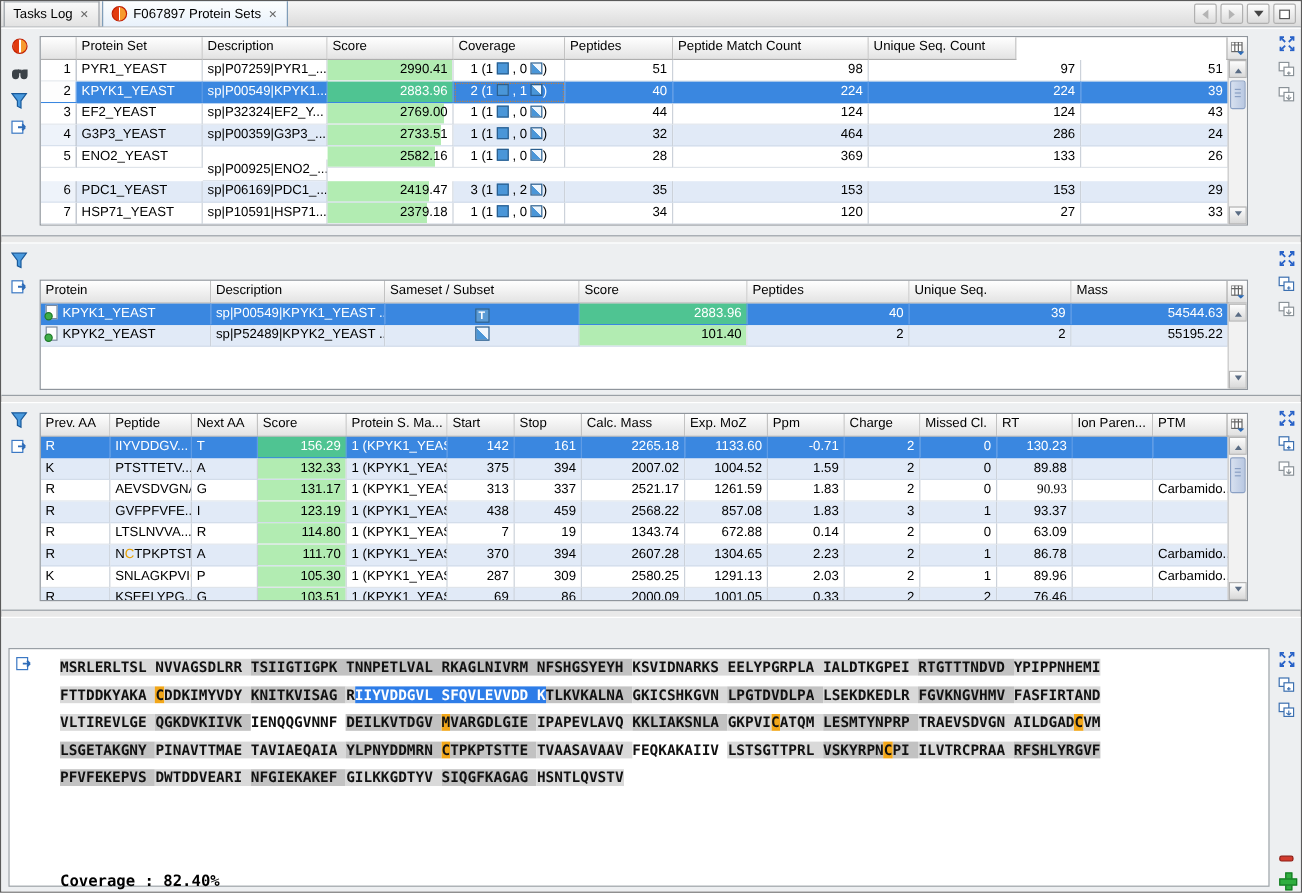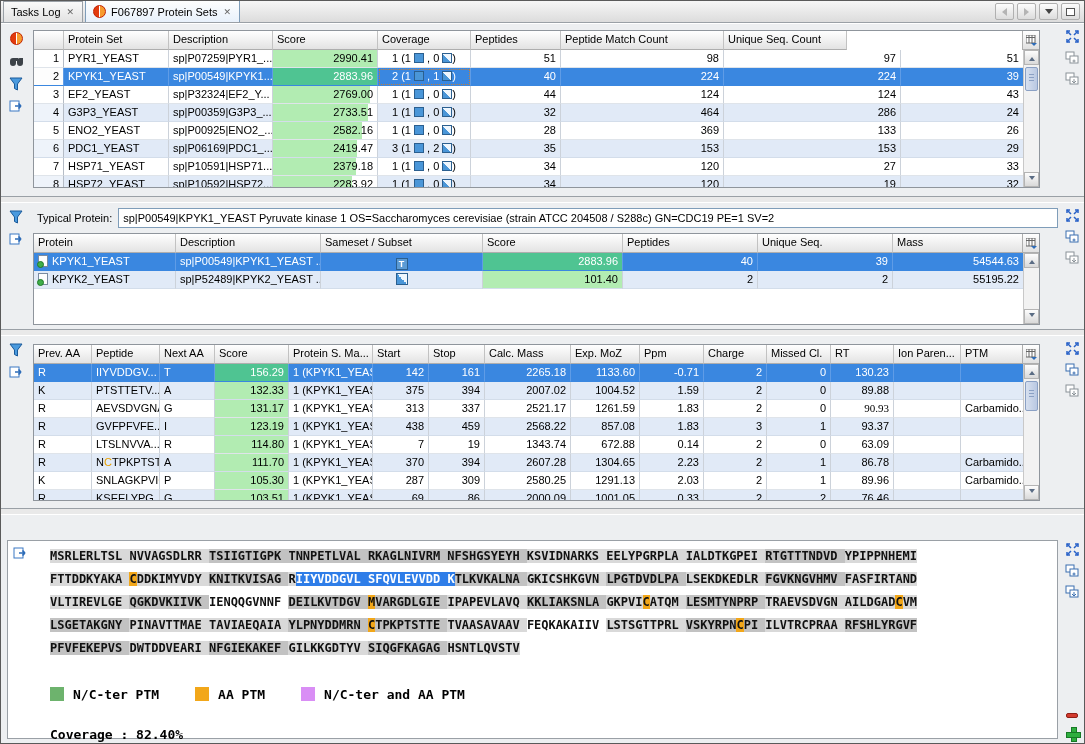--- a/index.html
+++ b/index.html
@@ -196,21 +196,21 @@
             <div class="td right score" style="width: 105px; background: linear-gradient(to right, rgb(178, 236, 178) 91%, transparent 91%);">2733.51</div>
             <div class="td center" style="width: 93px;">1 (1 <span class="icon-sq"></span> , 0 <span class="icon-tri"></span>)</div>
             <div class="td right" style="width: 90px;">32</div>
             <div class="td right" style="width: 163px;">464</div>
             <div class="td right" style="width: 177px;">286</div>
             <div class="td right" style="width: 123px;">24</div>
           </div>
           <div class="tr">
             <div class="td num" style="width: 30px;">5</div>
             <div class="td " style="width: 105px;">ENO2_YEAST</div>
-            <div class="td " style="width: 104px;">sp|P00925|ENO2_...</div>
+            <div class="td " style="width: 104px; margin-top: 11px;">sp|P00925|ENO2_...</div>
             <div class="td right score" style="width: 105px; background: linear-gradient(to right, rgb(178, 236, 178) 86%, transparent 86%);">2582.16</div>
             <div class="td center" style="width: 93px;">1 (1 <span class="icon-sq"></span> , 0 <span class="icon-tri"></span>)</div>
             <div class="td right" style="width: 90px;">28</div>
             <div class="td right" style="width: 163px;">369</div>
             <div class="td right" style="width: 177px;">133</div>
             <div class="td right" style="width: 123px;">26</div>
           </div>
           <div class="tr alt">
             <div class="td num" style="width: 30px;">6</div>
             <div class="td " style="width: 105px;">PDC1_YEAST</div>
@@ -294,24 +294,20 @@
         <svg width="14" height="14">
             <polygon points="1,1 13,1 8.5,7 8.5,13 5.5,11.5 5.5,7" fill="#4a9ade" stroke="#1a5a9a"></polygon>
           </svg>
       </span>
       <span class="icon16">
         <svg width="14" height="14">
             <rect x="1" y="1" width="9" height="10" fill="#fff" stroke="#3b78c4"></rect>
             <path d="M6 6h6m0 0l-2.5-2.5M12 6l-2.5 2.5" stroke="#2e6cb8" stroke-width="1.6" fill="none"></path>
           </svg>
       </span>
-    </div>
-    <div id="typical-row">
-      <span>Typical Protein:</span>
-      <input id="typical-input" readonly="" value="sp|P00549|KPYK1_YEAST Pyruvate kinase 1 OS=Saccharomyces cerevisiae (strain ATCC 204508 / S288c) GN=CDC19 PE=1 SV=2" style="">
     </div>
     <div class="twrap" id="prot-table" style="left:32px; top:30px; width:1007px; height:92px;">
       <div class="thead" id="prot-head">
           <div class="th" style="width: 142px;">Protein</div>
           <div class="th" style="width: 145px;">Description</div>
           <div class="th" style="width: 162px;">Sameset / Subset</div>
           <div class="th" style="width: 140px;">Score</div>
           <div class="th" style="width: 135px;">Peptides</div>
           <div class="th" style="width: 135px;">Unique Seq.</div>
           <div class="th" style="width: 131px;">Mass</div>
@@ -593,25 +589,20 @@
 
   <div class="panel" id="panel-sequence">
     <div id="seq-content">
       <span id="seq-export" class="icon16">
         <svg width="14" height="14">
             <rect x="1" y="1" width="9" height="10" fill="#fff" stroke="#3b78c4"></rect>
             <path d="M6 6h6m0 0l-2.5-2.5M12 6l-2.5 2.5" stroke="#2e6cb8" stroke-width="1.6" fill="none"></path>
           </svg>
       </span>
       <div class="seq-block" id="seq-block"><div class="seq-line"><span class="sr-c1">MSRLERLTSL NVVAGSDLRR </span><span class="sr-c2">TSIIGTIGPK TNNPETLVAL RKAGLNIVRM NFSHGSYEYH </span><span class="sr-c1">KSVIDNARKS EELYPGRPLA IALDTKGPEI </span><span class="sr-c2">RTGTTTNDVD </span><span class="sr-c1">YPIPPNHEMI</span></div><div class="seq-line"><span class="sr-c1">FTTDDKYAKA </span><span class="sr-ptm">C</span><span class="sr-c1">DDKIMYVDY </span><span class="sr-c2">KNITKVISAG </span><span class="sr-c1">R</span><span class="sr-sel">IIYVDDGVL SFQVLEVVDD K</span><span class="sr-c2">TLKVKALNA </span><span class="sr-c1">GKICSHKGVN </span><span class="sr-c2">LPGTDVDLPA </span><span class="sr-c1">LSEKDKEDLR </span><span class="sr-c2">FGVKNGVHMV </span><span class="sr-c1">FASFIRTAND</span></div><div class="seq-line"><span class="sr-c1">VLTIREVLGE </span><span class="sr-c2">QGKDVKIIVK </span><span class="sr-un">IENQQGVNNF </span><span class="sr-c2">DEILKVTDGV </span><span class="sr-ptm">M</span><span class="sr-c2">VARGDLGIE </span><span class="sr-c1">IPAPEVLAVQ </span><span class="sr-c2">KKLIAKSNLA </span><span class="sr-c1">GKPVI</span><span class="sr-ptm">C</span><span class="sr-c1">ATQM </span><span class="sr-c2">LESMTYNPRP </span><span class="sr-c1">TRAEVSDVGN AILDGAD</span><span class="sr-ptm">C</span><span class="sr-c1">VM</span></div><div class="seq-line"><span class="sr-c2">LSGETAKGNY </span><span class="sr-c1">PINAVTTMAE TAVIAEQAIA </span><span class="sr-c2">YLPNYDDMRN </span><span class="sr-ptm">C</span><span class="sr-c2">TPKPTSTTE </span><span class="sr-c1">TVAASAVAAV </span><span class="sr-un">FEQKAKAIIV </span><span class="sr-c1">LSTSGTTPRL </span><span class="sr-c2">VSKYRPN</span><span class="sr-ptm">C</span><span class="sr-c2">PI </span><span class="sr-c1">ILVTRCPRAA </span><span class="sr-c2">RFSHLYRGVF</span></div><div class="seq-line"><span class="sr-c2">PFVFEKEPVS </span><span class="sr-c1">DWTDDVEARI </span><span class="sr-c2">NFGIEKAKEF </span><span class="sr-c1">GILKKGDTYV </span><span class="sr-c2">SIQGFKAGAG </span><span class="sr-c1">HSNTLQVSTV</span></div></div>
-      <div class="legend" id="seq-legend">
-          <span><span class="leg-sq" style="background: rgb(109, 179, 109);"></span>N/C-ter PTM</span>
-          <span><span class="leg-sq" style="background: rgb(242, 167, 26);"></span>AA PTM</span>
-          <span><span class="leg-sq" style="background: rgb(217, 142, 245);"></span>N/C-ter and AA PTM</span>
-        </div>
       <div class="coverage">Coverage : 82.40%</div>
     </div>
     <div class="rstrip">
       <span class="icon16" style="margin-top:22px">
         <svg width="13" height="13">
             <g stroke="#2862c8" stroke-width="1.5" fill="none">
               <path d="M1 4V1h3M9 1h3v3M12 9v3H9M4 12H1V9"></path>
               <path d="M1 1l4 4M12 1L8 5M12 12L8 8M1 12l4-4"></path>
             </g>
           </svg>

